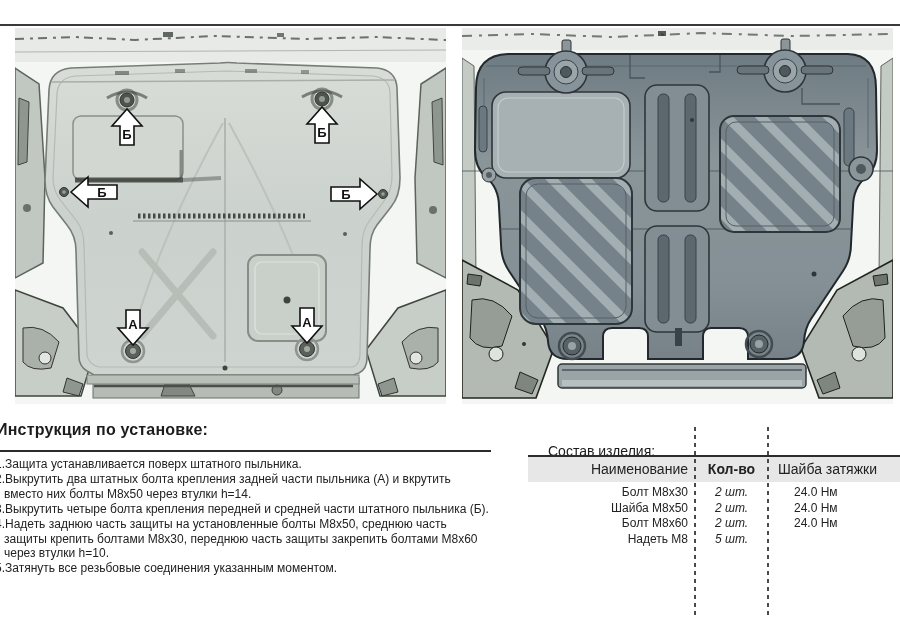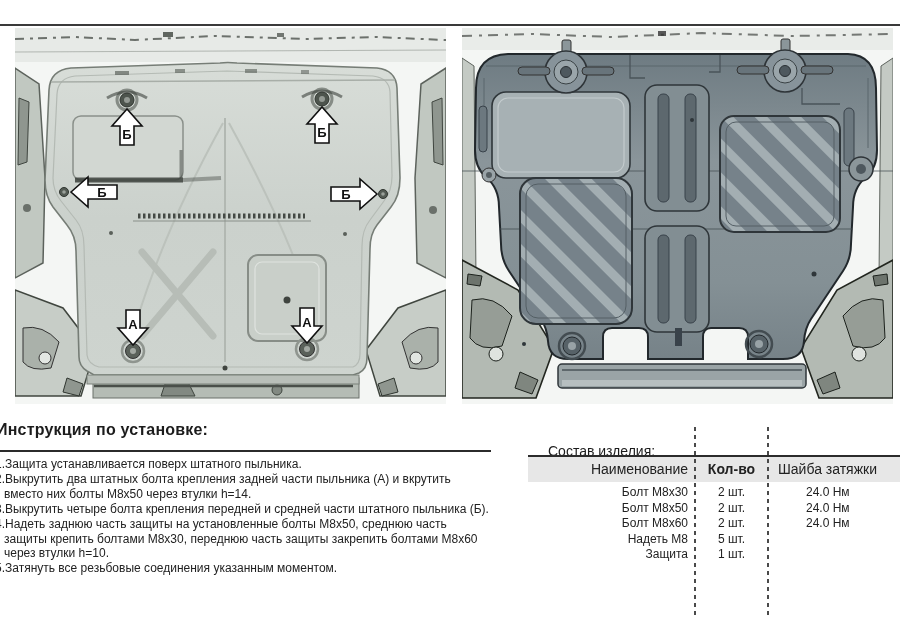--- a/index.html
+++ b/index.html
@@ -26,22 +26,22 @@
   .th-name{width:160px;text-align:right;}
   .th-qty{width:73px;margin-left:7px;text-align:center;font-weight:bold;}
   .th-torque{margin-left:10px;text-align:left;}
   .dash-line{position:absolute;top:427px;height:188px;width:2px;
              background:repeating-linear-gradient(to bottom,#4a4a4a 0 4px,transparent 4px 8px);}
   .dash-1{left:694px;}
   .dash-2{left:767px;}
   .tbl-rows{position:absolute;left:528px;top:484px;width:372px;font-size:12px;color:#222;}
   .tbl-row{display:flex;height:15.4px;align-items:flex-end;}
   .cell-name{width:160px;text-align:right;}
-  .cell-qty{width:73px;margin-left:7px;text-align:center;}
-  .cell-torque{margin-left:38px;text-align:left;}
+  .cell-qty{width:73px;margin-left:7px;text-align:center;font-style:italic;}
+  .cell-torque{margin-left:26px;text-align:left;}
   text.svg-label{font-family:"Liberation Sans",sans-serif;font-weight:bold;font-size:13px;fill:#111;}
 </style>
 </head>
 <body>
 
 <div class="page">
 
   <div class="top-rule"></div>
 
   <div class="diagram diagram-left">
@@ -353,34 +353,29 @@
     <div class="th-torque">Шайба затяжки</div>
   </div>
 
   <div class="tbl-rows">
     <div class="tbl-row">
       <div class="cell-name">Болт М8х30</div>
       <div class="cell-qty">2 шт.</div>
       <div class="cell-torque">24.0 Нм</div>
     </div>
     <div class="tbl-row">
-      <div class="cell-name">Болт М8х50</div>
+      <div class="cell-name">Шайба М8х50</div>
       <div class="cell-qty">2 шт.</div>
       <div class="cell-torque">24.0 Нм</div>
     </div>
     <div class="tbl-row">
       <div class="cell-name">Болт М8х60</div>
       <div class="cell-qty">2 шт.</div>
       <div class="cell-torque">24.0 Нм</div>
     </div>
     <div class="tbl-row">
       <div class="cell-name">Надеть М8</div>
       <div class="cell-qty">5 шт.</div>
       <div class="cell-torque"></div>
     </div>
-    <div class="tbl-row">
-      <div class="cell-name">Защита</div>
-      <div class="cell-qty">1 шт.</div>
-      <div class="cell-torque"></div>
-    </div>
   </div>
 
 </div>
 
 </body></html>

